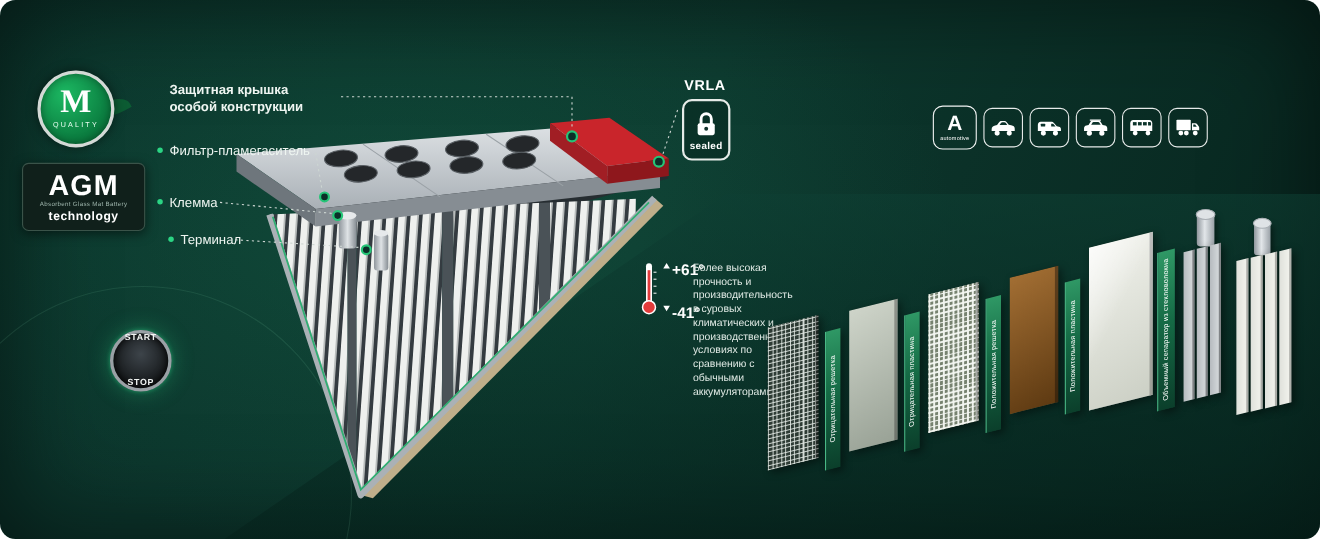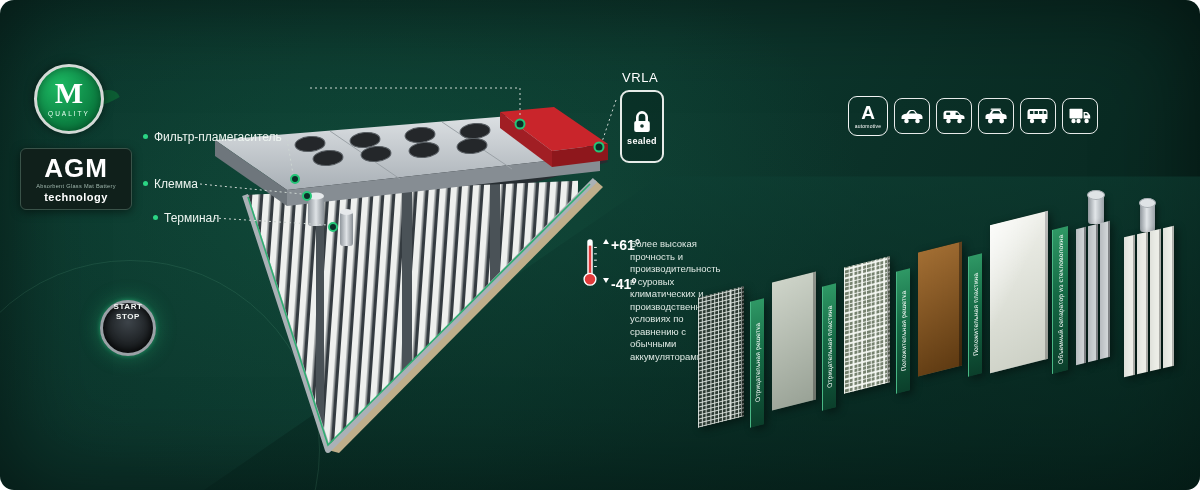--- a/index.html
+++ b/index.html
@@ -33,31 +33,31 @@
     background:#10201b;border:1px solid #3a5349;border-radius:6px;text-align:center;
     box-shadow:0 2px 10px rgba(0,0,0,.5)}
   .agm-title{font-size:26px;font-weight:bold;color:#fff;line-height:.95;letter-spacing:1px}
   .agm-sub{font-size:5.6px;color:#9fb6ad;margin-top:2px;letter-spacing:.3px;white-space:nowrap}
   .agm-tech{font-size:11px;font-weight:bold;color:#fff;margin-top:2px;letter-spacing:.5px}
 
   .ss-btn{position:absolute;left:100px;top:300px;width:56px;height:56px;border-radius:50%;
     background:radial-gradient(circle at 50% 38%,#3d444a,#15181a 72%);
     border:3px solid #9aa1a6;
     box-shadow:0 0 20px rgba(45,220,140,.35),0 0 4px rgba(45,220,140,.5), inset 0 0 8px #000;
-    display:flex;flex-direction:column;align-items:center;justify-content:flex-start;gap:1px}
+    display:flex;flex-direction:column;align-items:center;justify-content:space-between;gap:1px}
   .ss-btn span{font-size:8px;font-weight:bold;color:#f2f5f3;letter-spacing:.6px;line-height:1.1}
 
   
   .callout{position:absolute;color:#eef5f1;font-size:12px;line-height:1.3}
   .b-label{padding-left:0}
   .b-label::before{content:"";position:absolute;left:-11px;top:4px;width:5px;height:5px;border-radius:50%;background:#2bd584}
 
   
-  .vrla-title{position:absolute;left:622px;top:70px;color:#fff;font-size:13px;font-weight:normal;letter-spacing:.6px}
-  .lock-badge{position:absolute;left:620px;top:90px;width:44px;height:73px;border:2px solid #e6ebe8;border-radius:9px;
+  .vrla-title{position:absolute;left:622px;top:70px;color:#fff;font-size:13px;font-weight:bold;letter-spacing:.6px}
+  .lock-badge{position:absolute;left:620px;top:90px;width:44px;height:56px;border:2px solid #e6ebe8;border-radius:9px;
     background:rgba(8,38,31,.55);display:flex;flex-direction:column;align-items:center;justify-content:center;gap:2px}
   .lock-badge .sealed{font-size:9px;font-weight:bold;color:#fff;letter-spacing:.3px}
   .small-text{position:absolute;color:#dfe9e4;font-size:9.5px;line-height:1.32;width:98px}
   .temp{position:absolute;color:#fff;font-size:14px;font-weight:bold}
   .tri{position:absolute;width:0;height:0;border-left:3px solid transparent;border-right:3px solid transparent}
   .tri.up{border-bottom:5px solid #fff}
   .tri.down{border-top:5px solid #fff}
   .thermo{position:absolute;left:580px;top:236px}
 
   
@@ -204,20 +204,21 @@
     <line class="lead" x1="616" y1="100" x2="602" y2="142"></line>
     <circle class="dot" cx="599" cy="147" r="4.5"></circle>
     <line class="lead" x1="287" y1="139" x2="293" y2="174"></line>
     <circle class="dot" cx="295" cy="179" r="4"></circle>
     <line class="lead" x1="200" y1="184" x2="302" y2="194"></line>
     <circle class="dot" cx="307" cy="196" r="4"></circle>
     <line class="lead" x1="214" y1="218" x2="328" y2="225"></line>
     <circle class="dot" cx="333" cy="227" r="4"></circle>
   </svg>
 
+  <div class="callout" style="left:154px;top:74px;width:152px;font-weight:bold">Защитная крышка особой конструкции</div>
   <div class="callout b-label" style="left:154px;top:130px">Фильтр-пламегаситель</div>
   <div class="callout b-label" style="left:154px;top:177px">Клемма</div>
   <div class="callout b-label" style="left:164px;top:211px">Терминал</div>
 
   <div class="vrla-title">VRLA</div>
   <div class="lock-badge">
     <svg width="28" height="26" viewBox="0 0 36 32">
       <path d="M12 17v-6a6 6 0 0 1 12 0v6" fill="none" stroke="#fff" stroke-width="3.4"></path>
       <rect x="8" y="16" width="20" height="14" rx="2.5" fill="#fff"></rect>
       <circle cx="18" cy="22.5" r="2.3" fill="#12342c"></circle>

